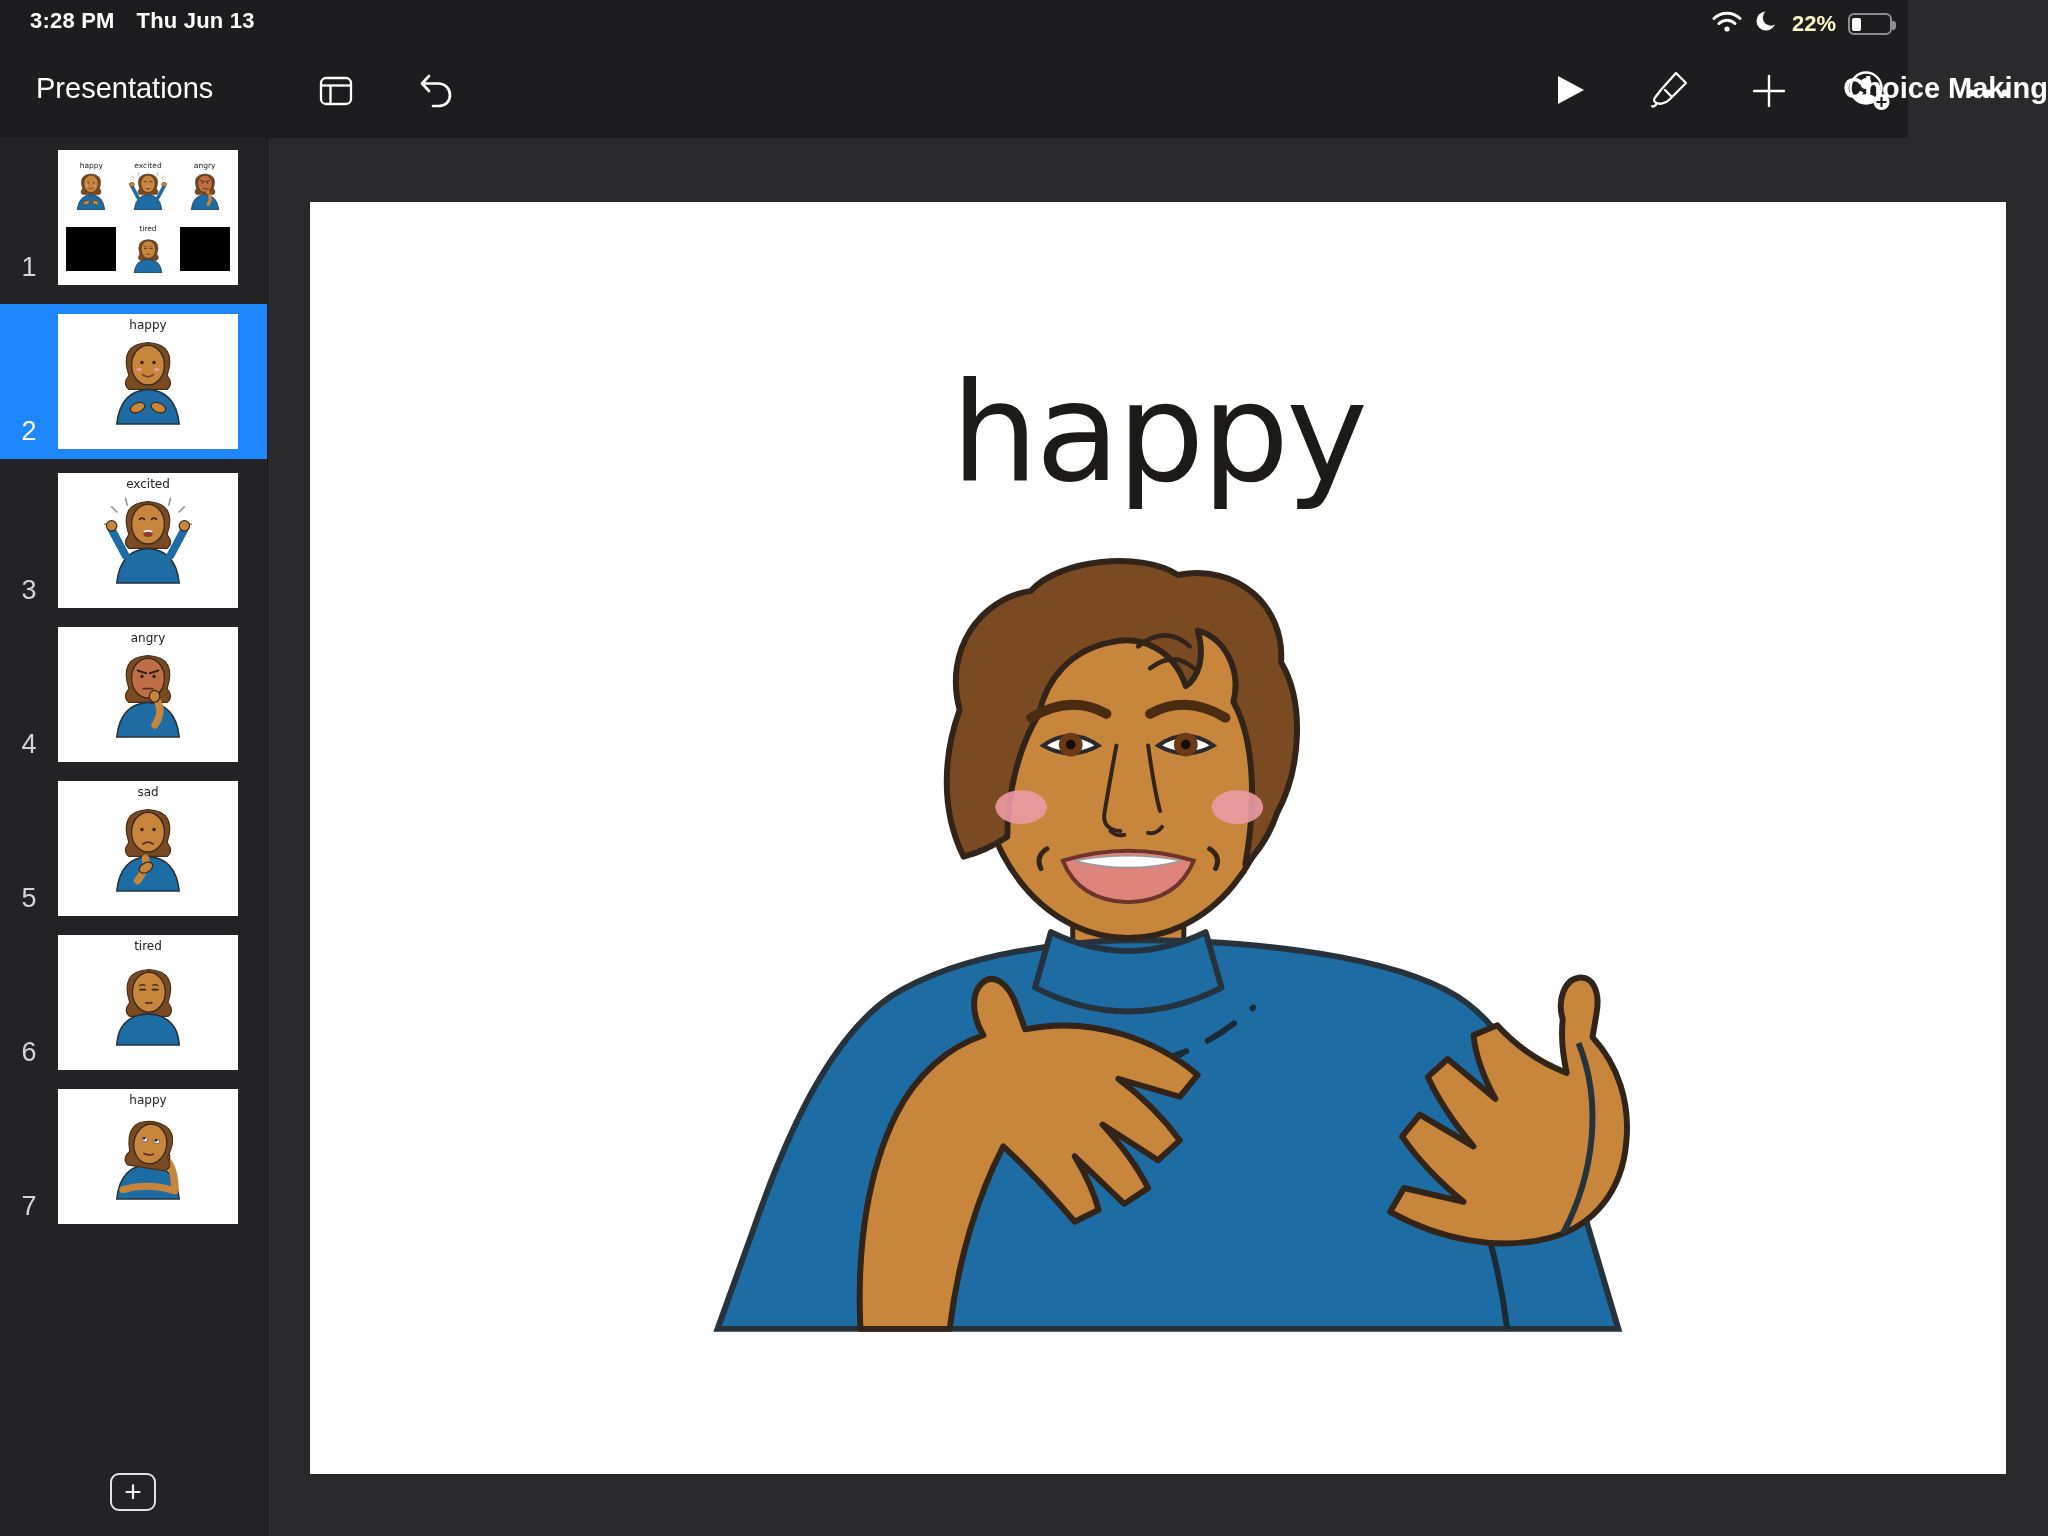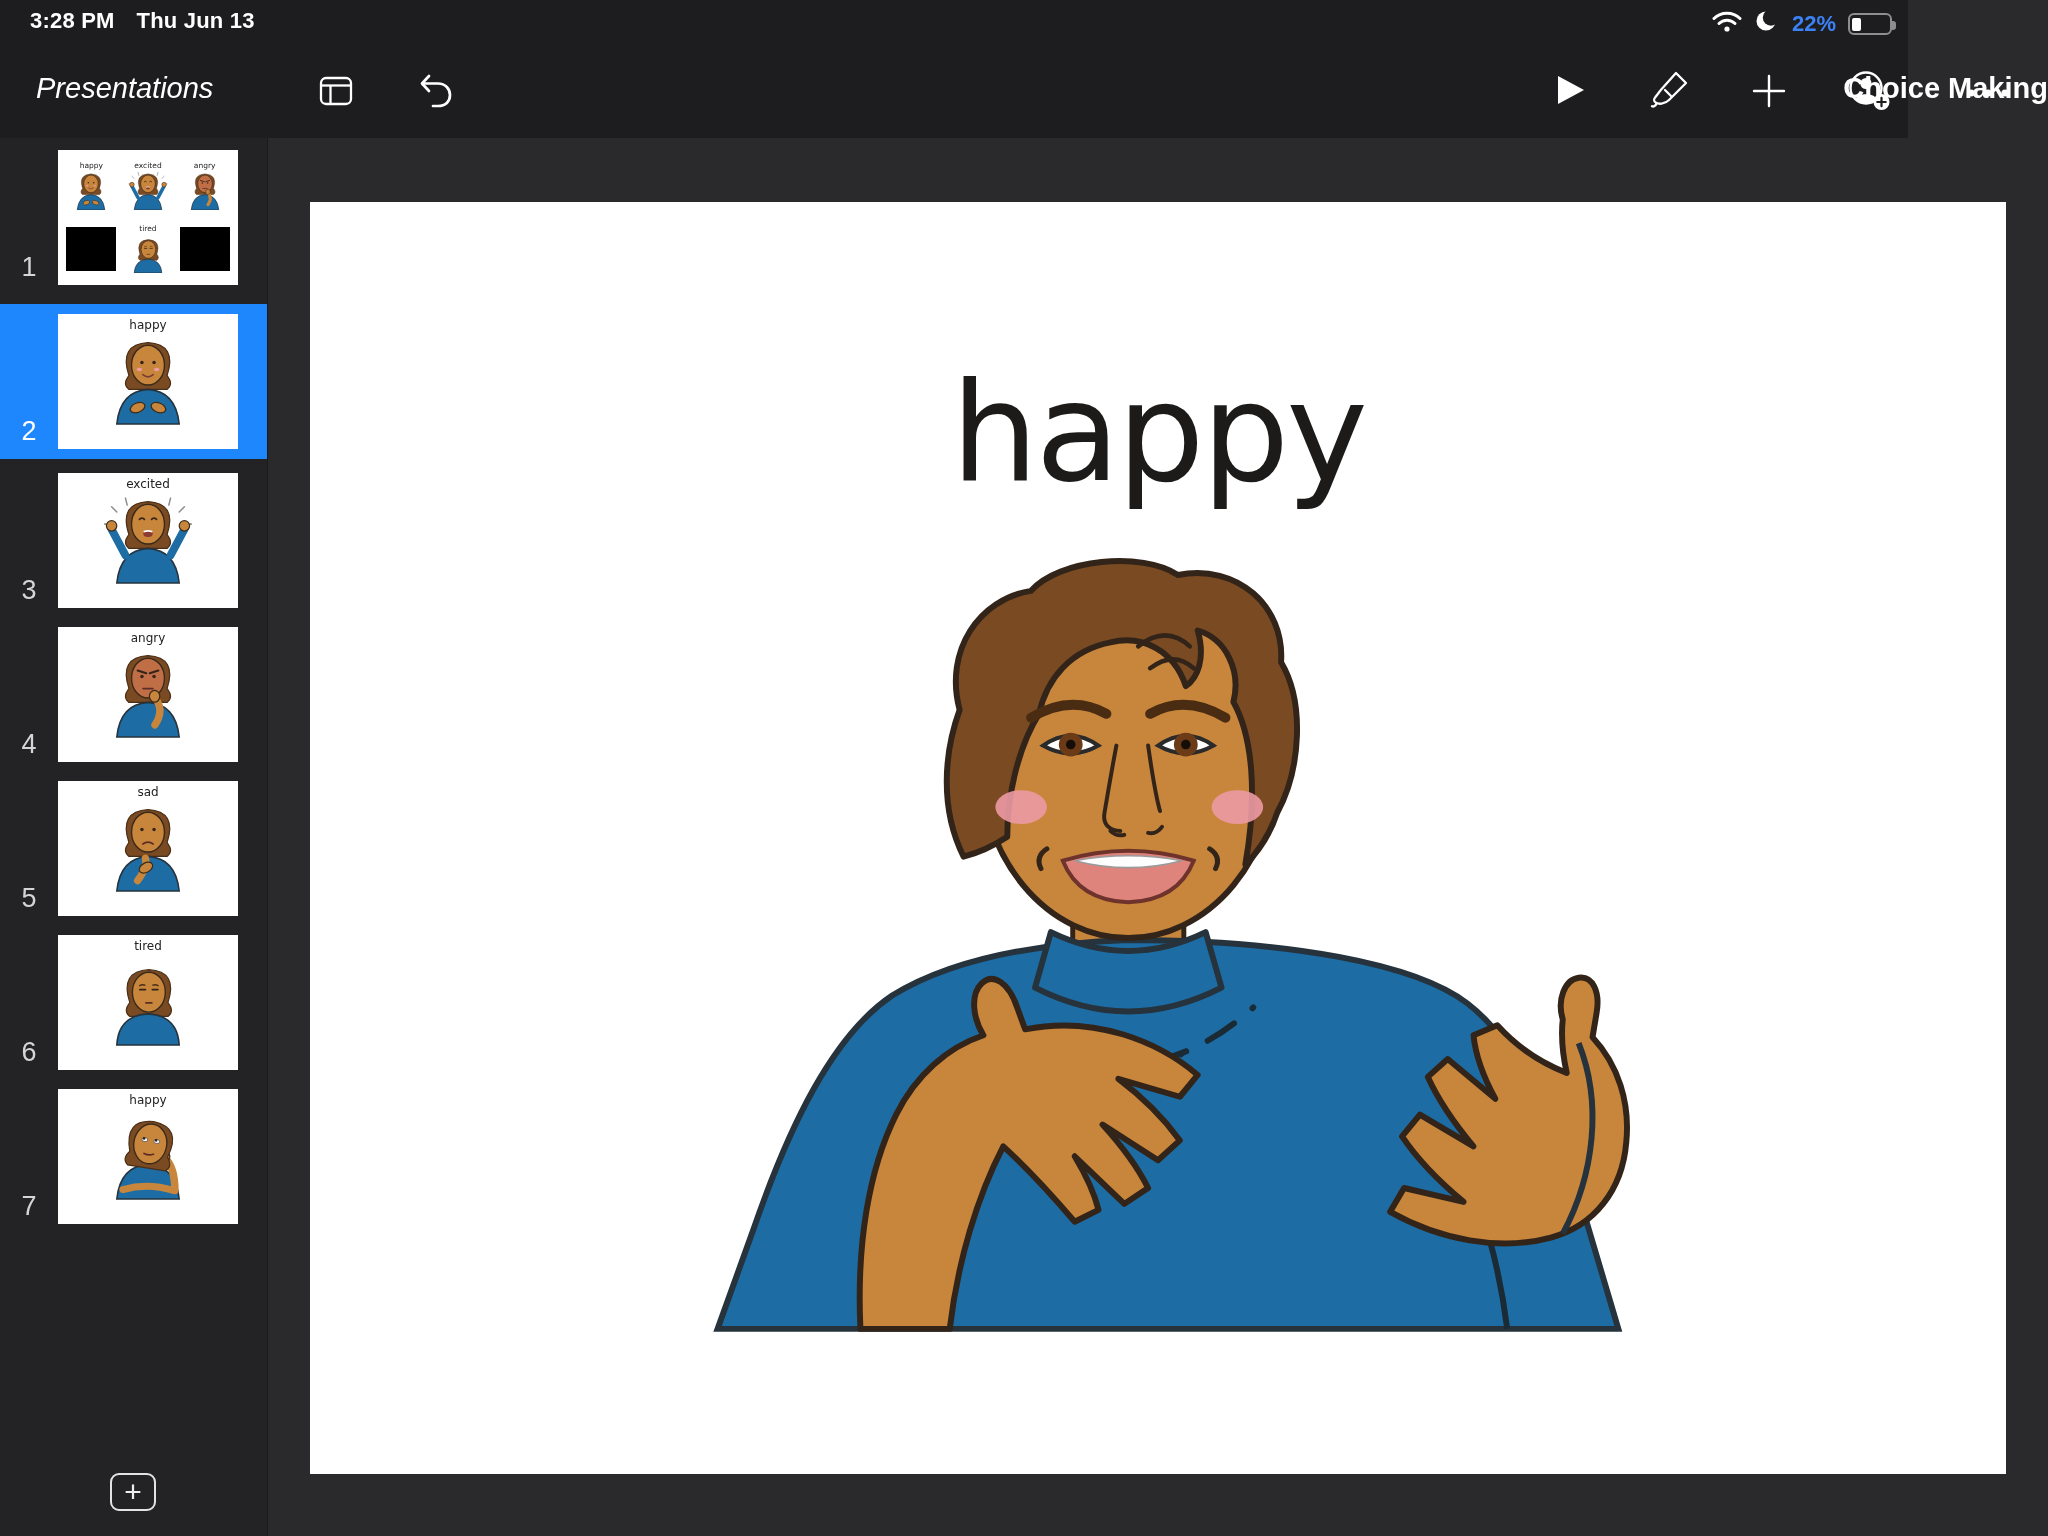--- a/index.html
+++ b/index.html
@@ -5,28 +5,28 @@
   * { margin:0; padding:0; box-sizing:border-box; }
   html,body { width:2048px; height:1536px; overflow:hidden; background:#2a2a2c;
               font-family:"Liberation Sans", sans-serif; }
   .stage { position:absolute; inset:0; }
 
   
   .topbar { position:absolute; left:0; top:0; width:1908px; height:138px; background:#1d1d1f; z-index:5; }
   .status-left { position:absolute; left:30px; top:8px; display:flex; gap:22px;
                  color:#fff; font-size:22px; font-weight:700; letter-spacing:.2px; }
   .status-right { position:absolute; right:16px; top:8px; display:flex; gap:12px; align-items:center;
-                  color:#3b82f6; font-size:22px; font-weight:600; }
+                  color:#fef9c3; font-size:22px; font-weight:600; }
   .batt { position:relative; width:44px; height:22px; border:2px solid rgba(255,255,255,.5);
           border-radius:6px; display:flex; align-items:center; padding:2px; }
   .batt::after { content:""; position:absolute; right:-6px; top:6px; width:4px; height:9px;
                  background:rgba(255,255,255,.5); border-radius:0 3px 3px 0; }
   .batt-fill { width:9px; height:13px; background:#fff; border-radius:2px; }
 
-  .tb-item { position:absolute; top:68px; color:#fff;font-style:italic; }
+  .tb-item { position:absolute; top:68px; color:#fff; }
   .tb-label { font-size:29px; font-weight:400; line-height:40px; }
   .tb-title { position:absolute; top:72px; left:0; width:2048px; text-align:right;
               color:#fff; font-size:29px; font-weight:700; pointer-events:none; }
   .tb-icon svg { display:block; }
 
   
   .sidebar { position:absolute; left:0; top:138px; width:268px; height:1398px;
              background:#232325; border-right:1px solid #1a1a1b; }
   .slide-list { padding-top:12px; }
   .slide-row { display:flex; align-items:flex-end; margin-bottom:19px; }

